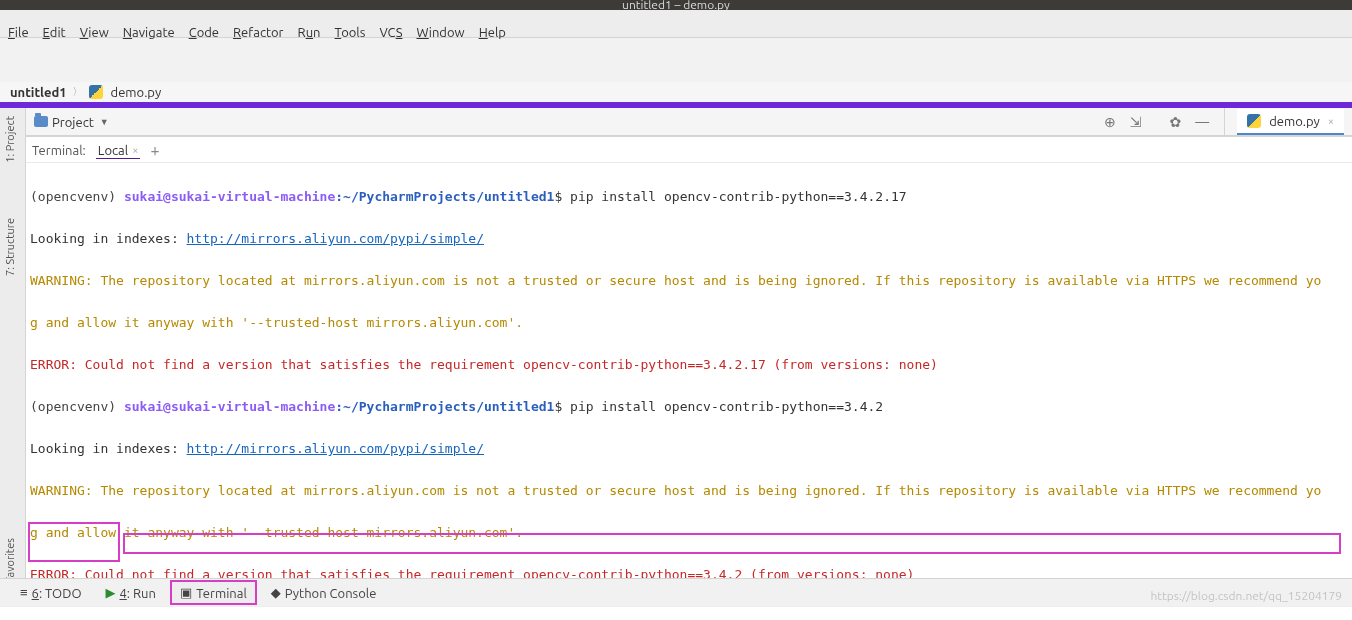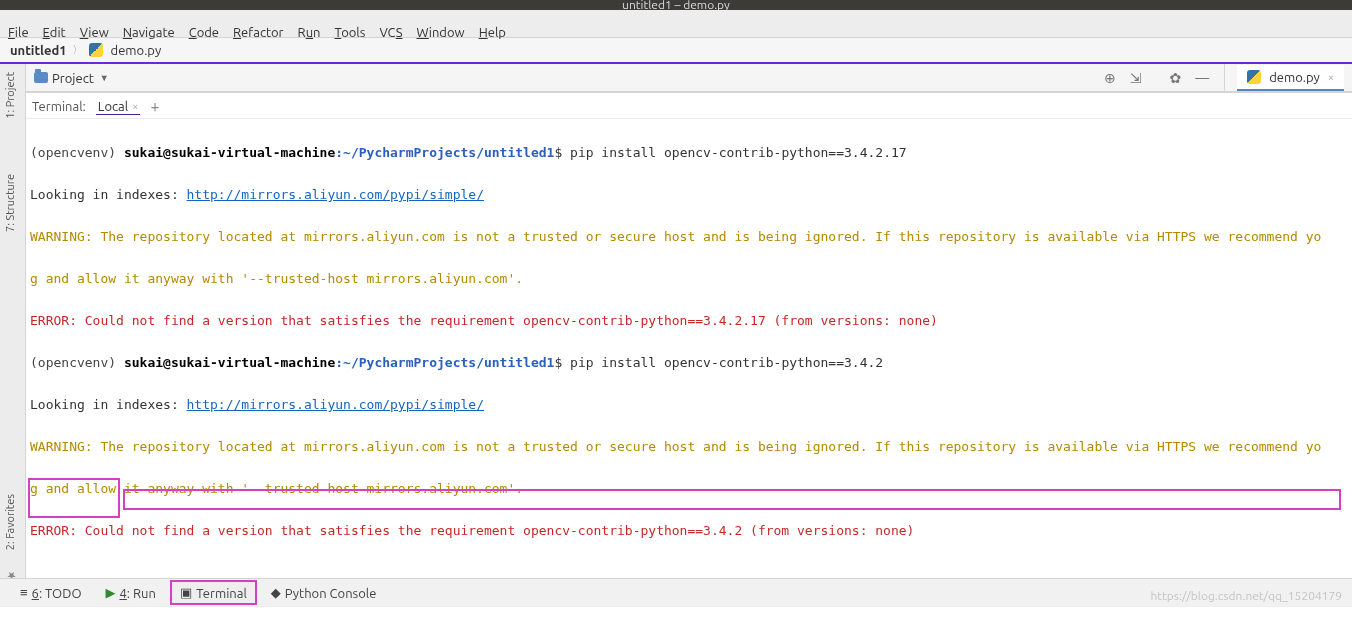--- a/index.html
+++ b/index.html
@@ -28,26 +28,27 @@
     height: 28px;
     display: flex;
     align-items: center;
     padding: 0 8px;
     gap: 14px;
   }
   .menubar span { cursor: pointer; margin-top: 17px; }
   .menubar span u { text-decoration: underline; }
   .crumb-row {
     background: #f6f6f6;
-    border-bottom: 2px solid #6d28d9;
+    border-bottom: 6px solid #6d28d9;
     height: 26px;
     display: flex;
     align-items: center;
     padding: 0 10px;
     gap: 4px;
+    margin-top: 44px;
   }
   .crumb-row .chev { color: #888; font-size: 10px; margin: 0 2px; }
   .py-icon {
     display:inline-block; width:14px; height:14px;
     background: linear-gradient(135deg,#3572a5 50%,#ffd43b 50%);
     border-radius:3px; vertical-align:-2px; margin-right:4px;
   }
   .main {
     display: flex;
     height: 518px;
@@ -128,21 +129,21 @@
     font-family: "DejaVu Sans Mono", Menlo, Consolas, monospace;
     font-size: 13px;
     line-height: 21px;
     padding: 2px 4px;
     white-space: pre;
     overflow:hidden;
     position:relative;
   }
   .l { display:block; }
   .venv { color:#444; }
-  .user { color:#000000; font-weight:bold; }
+  .user { color:#8b5cf6; font-weight:bold; }
   .path { color:#2a5fbd; font-weight:bold; }
   .cmd { color:#333; }
   .warn { color:#b58900; }
   .err { color:#c62828; }
   .link { color:#1565c0; text-decoration: underline; cursor:pointer; }
   .hl-box {
     position:absolute;
     border:2px solid #d63fc5;
     pointer-events:none;
   }

